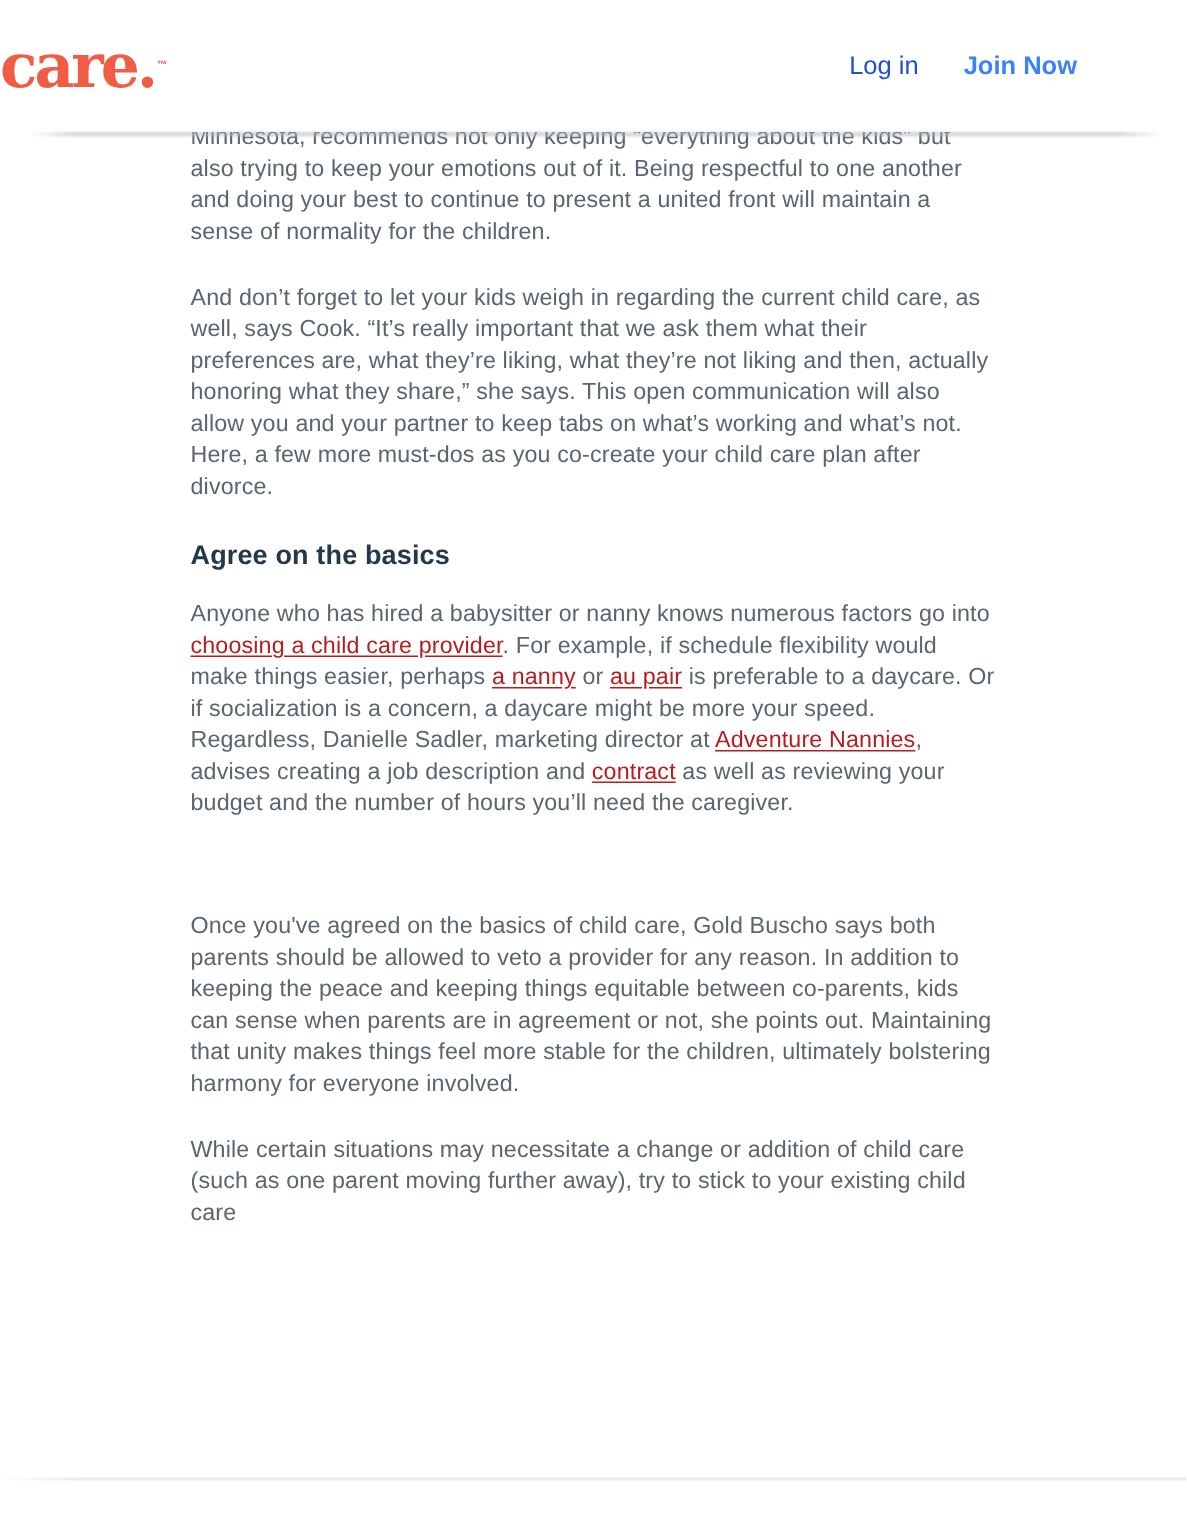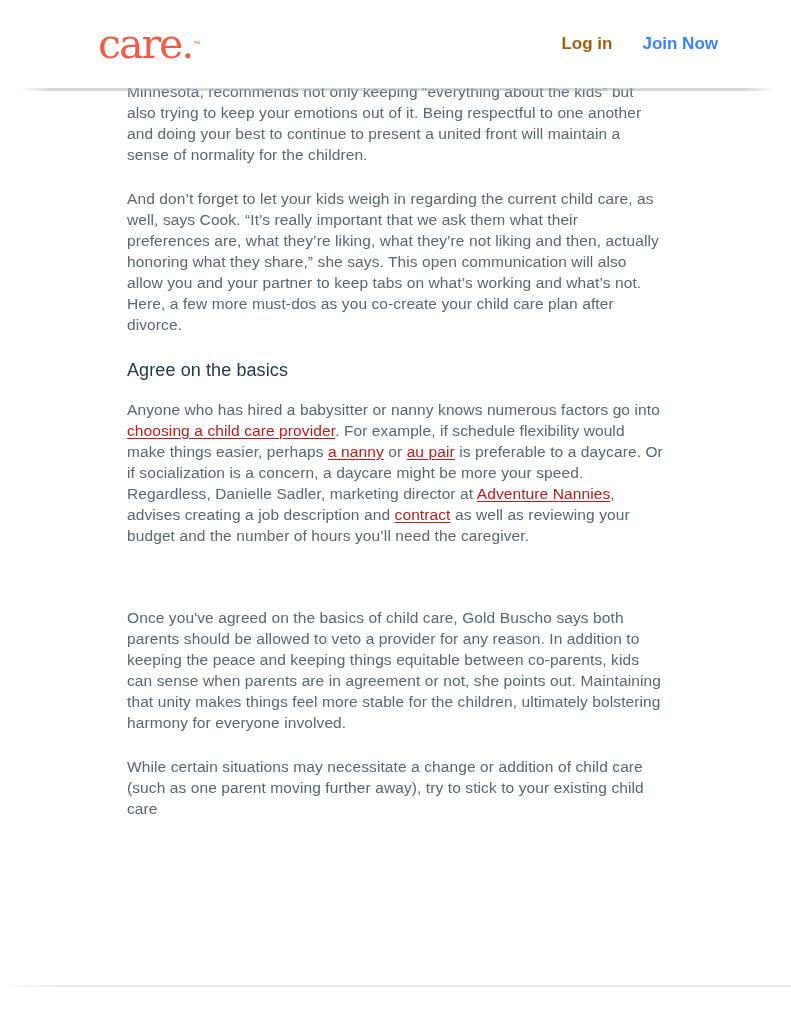--- a/index.html
+++ b/index.html
@@ -26,23 +26,22 @@
     left: 20px; right: 16px; bottom: -3px;
     height: 3px;
     background: linear-gradient(to right,
       rgba(180,184,190,0) 0%,
       rgba(180,184,190,0.55) 4%,
       rgba(180,184,190,0.55) 96%,
       rgba(180,184,190,0) 100%);
     filter: blur(0.6px);
   }
   .logo {
-    margin-left: 98px;
     font-family: "DejaVu Serif", serif;
-    font-weight: 400;
+    font-weight: 700;
     font-size: 41px;
     line-height: 1;
     letter-spacing: -2px;
     color: #f05d44;
     text-decoration: none;
     cursor: pointer;
     display: inline-flex;
     align-items: center;
   }
   .logo .tm {
@@ -55,22 +54,22 @@
   }
   .header-nav {
     margin-left: auto;
     margin-right: 73px;
     display: flex;
     align-items: center;
     gap: 30px;
     font-size: 17px;
   }
   .login-link {
-    color: #a16207;
-    font-weight: 700;
+    color: #1d4ed8;
+    font-weight: 400;
     text-decoration: none;
     cursor: pointer;
   }
   .join-link {
     color: #3b82f6;
     font-weight: 600;
     text-decoration: none;
     cursor: pointer;
   }
 
@@ -86,21 +85,21 @@
     margin: 0 0 23px 0;
     font-size: 15.5px;
     line-height: 21px;
     color: #5b6570;
     letter-spacing: 0.1px;
   }
   .section-heading {
     margin: 23px 0 17px 0;
     font-size: 18px;
     line-height: 24px;
-    font-weight: 400;
+    font-weight: 700;
     color: #233849;
     letter-spacing: 0.1px;
   }
   .inline-link {
     color: #b91c1c;
     text-decoration: underline;
     text-underline-offset: 2px;
     cursor: pointer;
   }
   .ad-spacer { width: 100%; }

